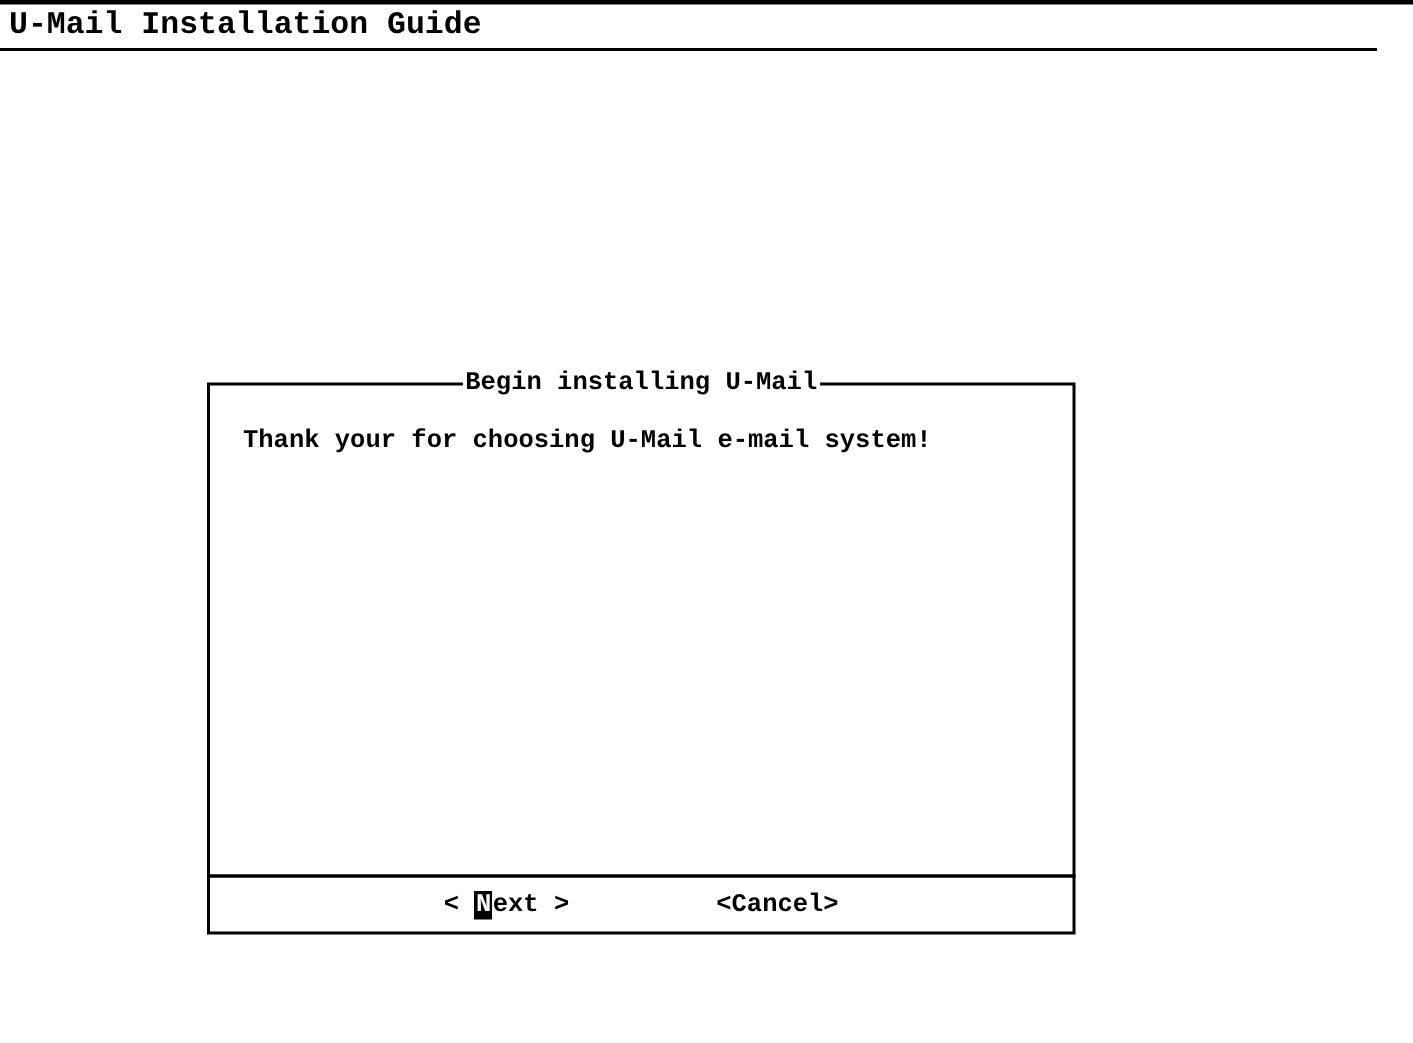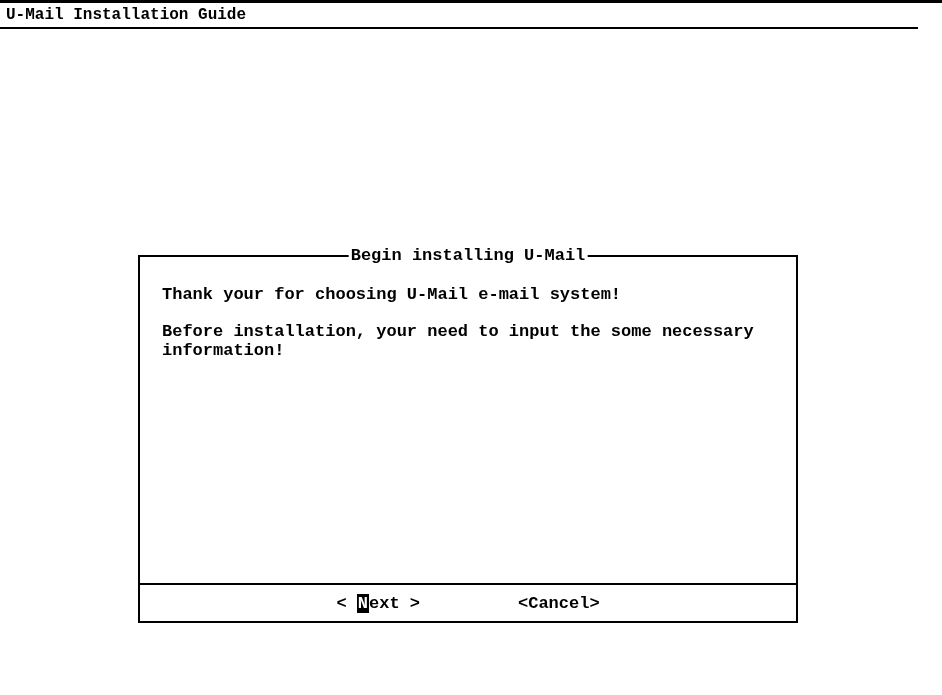--- a/index.html
+++ b/index.html
@@ -14,35 +14,35 @@
       color: #000000;
       width: 942px;
       height: 695px;
       position: relative;
     }
     .top-border {
       border-top: 3px solid #000000;
       width: 100%;
     }
     .page-title {
-      font-size: 16px;
+      font-size: 21px;
       padding: 3px 6px;
       letter-spacing: 0px;
       border-radius: 11px;
     }
     .title-underline {
       border-top: 2px solid #000000;
       width: 918px;
       margin-left: 0;
     }
     .dialog-wrapper {
       position: absolute;
       left: 138px;
       top: 255px;
-      width: 660px;
+      width: 579px;
     }
     .dialog-box {
       border: 2px solid #000000;
       position: relative;
       height: 330px;
     }
     .dialog-title {
       position: absolute;
       top: -11px;
       left: 50%;
@@ -87,20 +87,19 @@
 
 <div class="top-border"></div>
 <div class="page-title">U-Mail Installation Guide</div>
 <div class="title-underline"></div>
 
 <div class="dialog-wrapper">
   <div class="dialog-box">
     <div class="dialog-title">Begin installing U-Mail</div>
     <div class="dialog-content">
       <div class="para1">Thank your for choosing U-Mail e-mail system!</div>
-      <div class="para2">Before installation, your need to input the some necessary information!</div>
     </div>
   </div>
   <div class="button-bar">
     <span class="btn"><span>&lt; </span><span class="hotkey">N</span><span>ext &gt;</span></span>
     <span class="btn">&lt;Cancel&gt;</span>
   </div>
 </div>
 
 </body></html>

